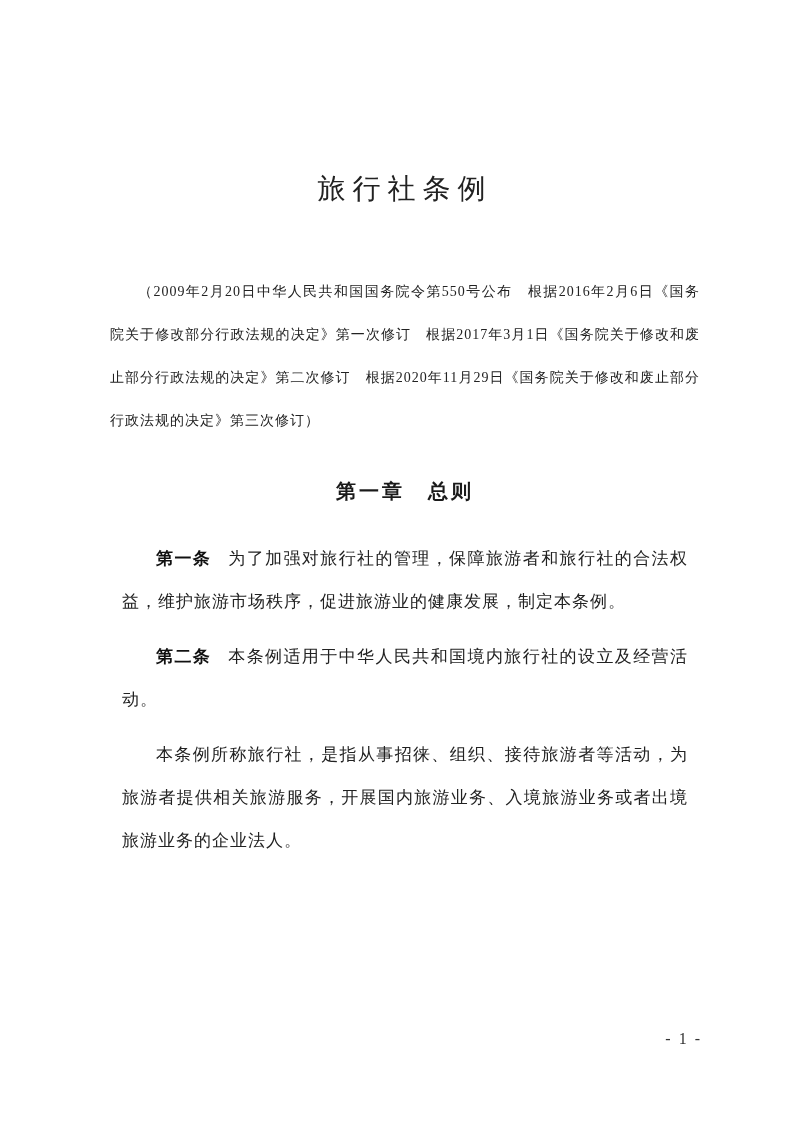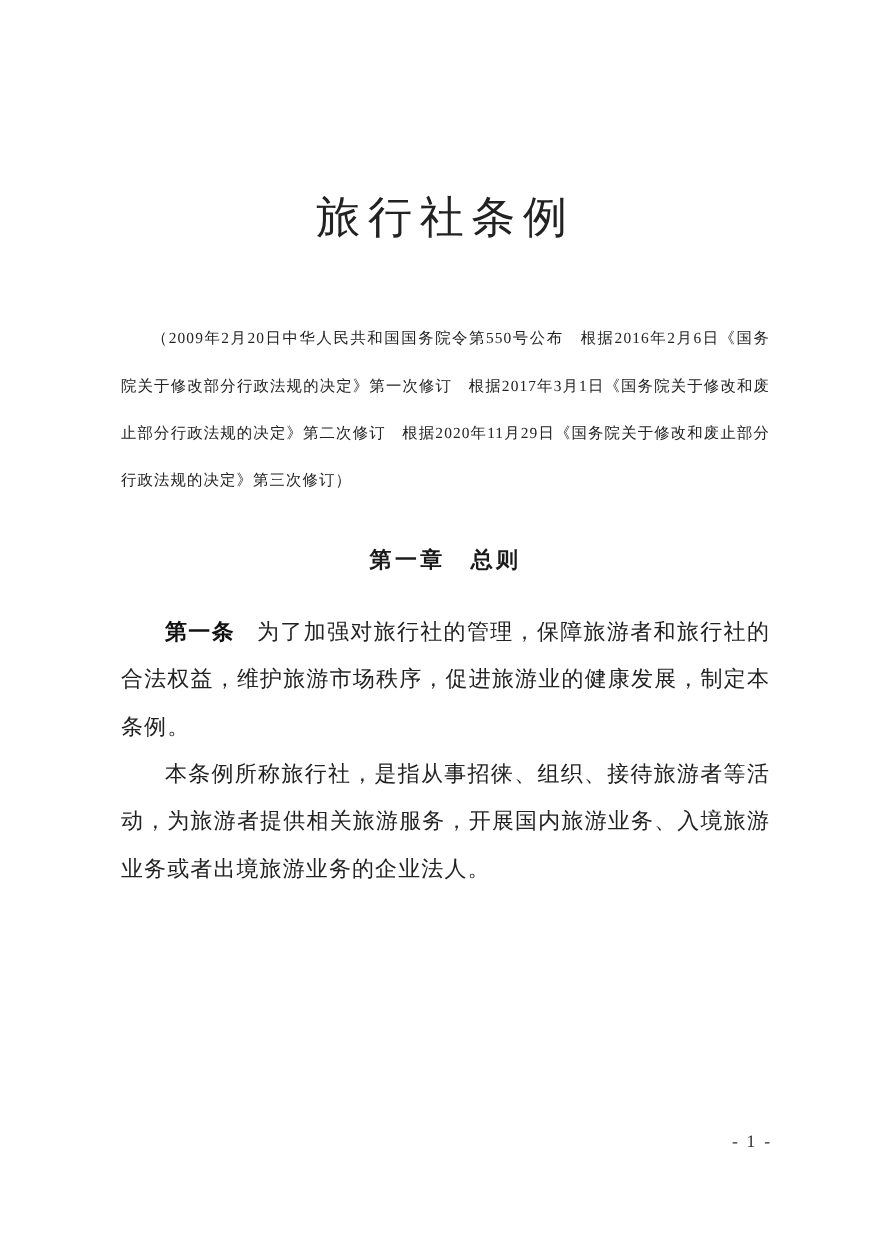--- a/index.html
+++ b/index.html
@@ -15,21 +15,21 @@
     background: #ffffff;
     box-sizing: border-box;
     padding: 170px 94px 0 110px;
     font-family: "Liberation Serif", serif;
     color: #1c1c1c;
     overflow: hidden;
   }
   .doc-title {
     margin: 0 0 62px 0;
     text-align: center;
-    font-size: 40px;
+    font-size: 28px;
     font-weight: 500;
     letter-spacing: 7px;
     color: #222;
   }
   .preamble {
     margin: 0;
     font-size: 14px;
     line-height: 43px;
     text-indent: 2em;
     text-align: justify;
@@ -38,22 +38,22 @@
   }
   .chapter-heading {
     margin: 36px 0 32px 0;
     text-align: center;
     font-size: 20px;
     font-weight: bold;
     letter-spacing: 3px;
     color: #1a1a1a;
   }
   .article {
-    margin: 0;
-    font-size: 20px;
+    margin: 12px;
+    font-size: 17px;
     line-height: 43px;
     text-indent: 2em;
     text-align: justify;
     letter-spacing: 1px;
     color: #222;
   }
   .article-label {
     font-weight: bold;
     margin-right: 1em;
     color: #111;
@@ -75,20 +75,23 @@
   <h1 class="doc-title">旅行社条例</h1>
 
   <p class="preamble">（2009年2月20日中华人民共和国国务院令第550号公布　根据2016年2月6日《国务院关于修改部分行政法规的决定》第一次修订　根据2017年3月1日《国务院关于修改和废止部分行政法规的决定》第二次修订　根据2020年11月29日《国务院关于修改和废止部分行政法规的决定》第三次修订）</p>
 
   <h2 class="chapter-heading">第一章　总则</h2>
 
   <p class="article">
     <span class="article-label">第一条</span><span>为了加强对旅行社的管理，保障旅游者和旅行社的合法权益，维护旅游市场秩序，促进旅游业的健康发展，制定本条例。</span>
   </p>
 
+  <p class="article">
+    <span class="article-label">第二条</span><span>本条例适用于中华人民共和国境内旅行社的设立及经营活动。</span>
+  </p>
 
   <p class="article">
     <span>本条例所称旅行社，是指从事招徕、组织、接待旅游者等活动，为旅游者提供相关旅游服务，开展国内旅游业务、入境旅游业务或者出境旅游业务的企业法人。</span>
   </p>
 
 
   <div class="page-number">- 1 -</div>
 
 </div>
 

